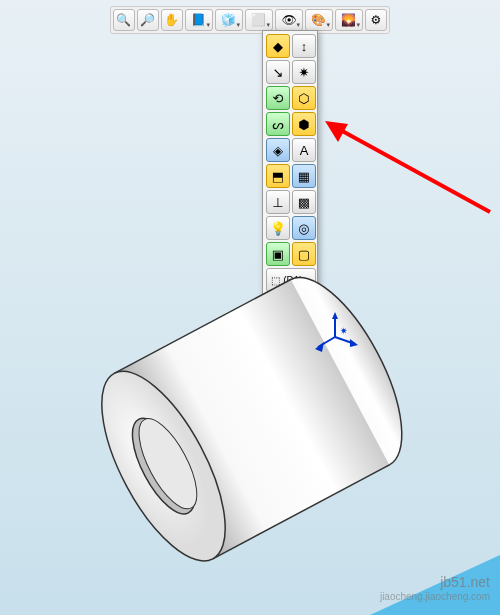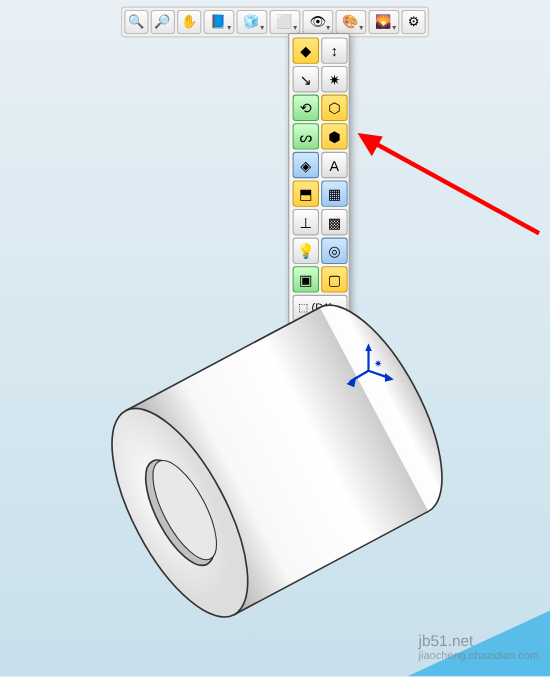--- a/index.html
+++ b/index.html
@@ -92,21 +92,21 @@
       top: 80px;
       left: 320px;
       pointer-events: none;
     }
     .watermark {
       position: absolute;
       bottom: 12px;
       right: 10px;
       color: rgba(120,120,120,0.7);
       font-size: 14px;
-      text-align: left;
+      text-align: right;
       line-height: 1.2;
     }
     .watermark .sub { font-size: 10px; color: rgba(120,120,120,0.6); }
     .corner {
       position: absolute;
       bottom: 0;
       right: 0;
       width: 0; height: 0;
       border-left: 130px solid transparent;
       border-bottom: 60px solid #3db4e8;
@@ -198,14 +198,14 @@
   <svg class="arrow-red" width="180" height="120">
     <line x1="170" y1="100" x2="15" y2="15" stroke="#ff0000" stroke-width="4"></line>
     <polygon points="5,9 28,12 18,30" fill="#ff0000"></polygon>
   </svg>
 </div>
 
 <div class="corner"></div>
 
 <div class="watermark">
   <div>jb51.net</div>
-  <div class="sub">jiaocheng.chazidian.com</div>
+  <div class="sub">jiaocheng.jiaocheng.com</div>
 </div>
 
 </body></html>

